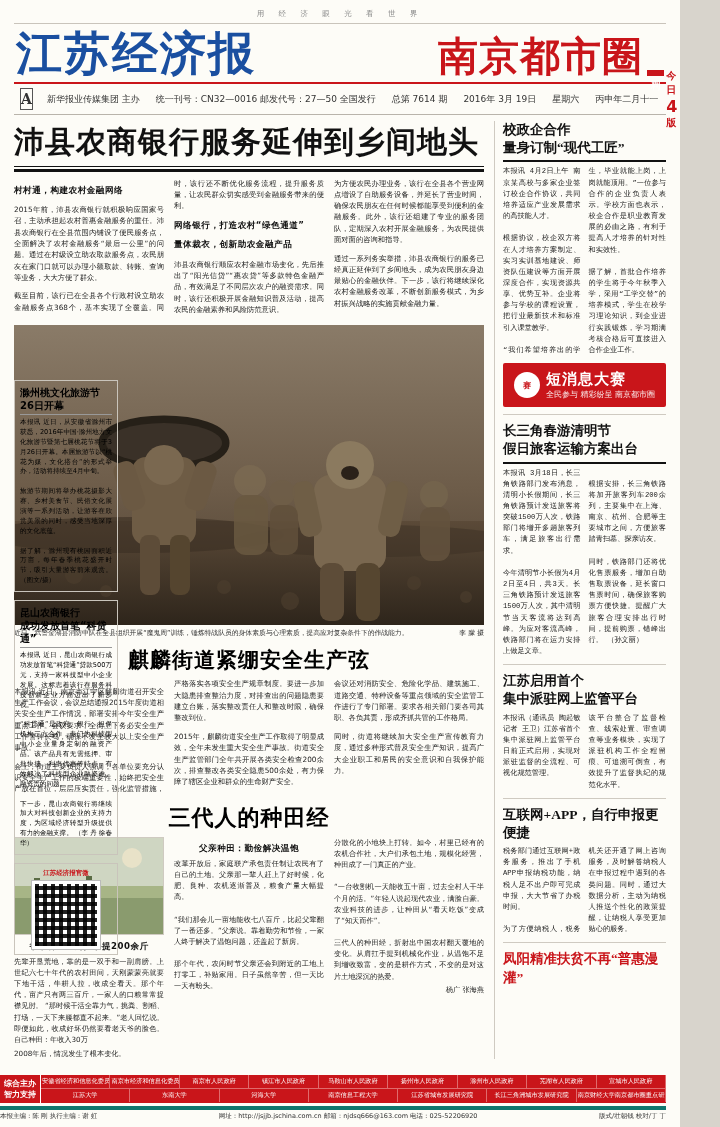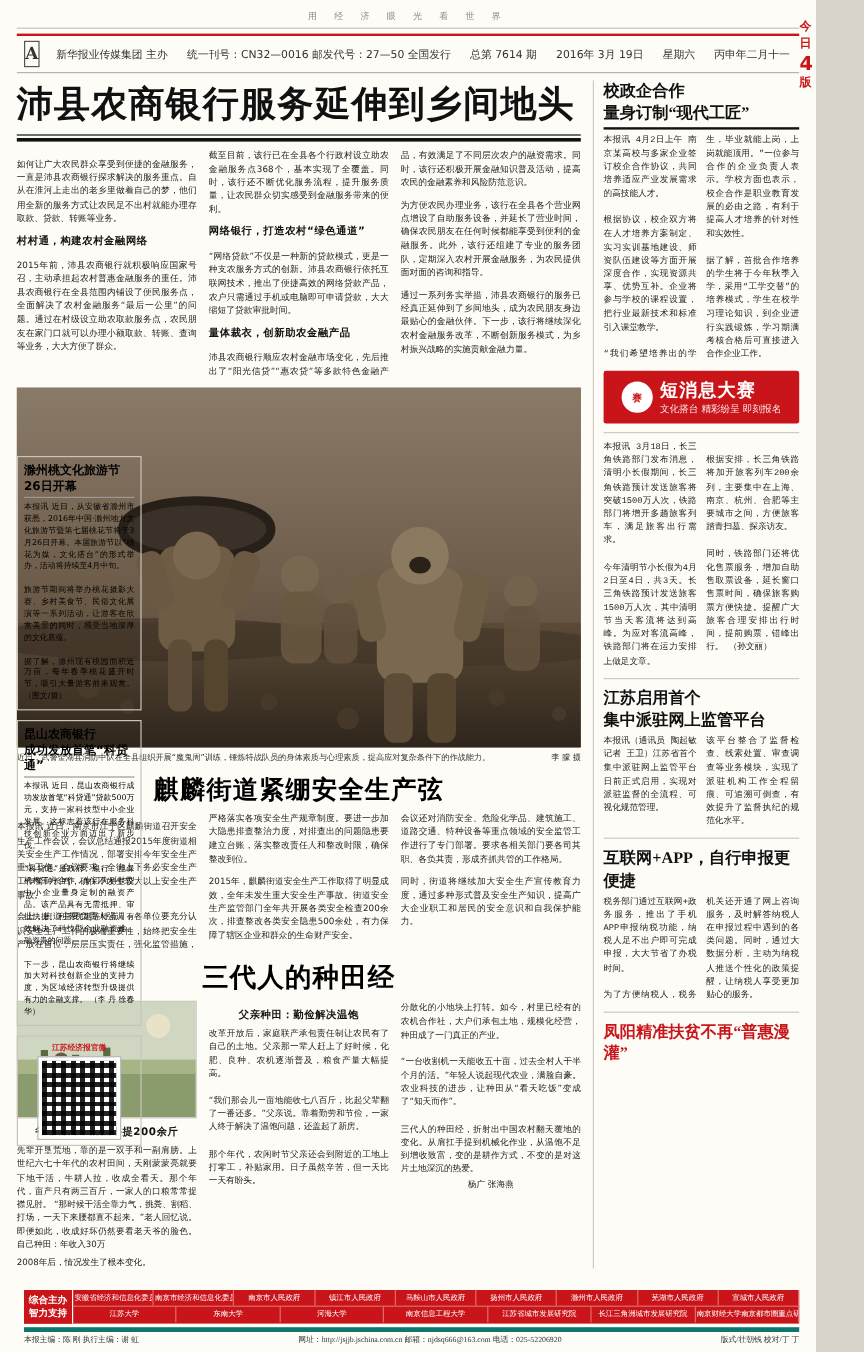--- a/index.html
+++ b/index.html
@@ -37,38 +37,45 @@
   .ad{background:#c9151a;color:#fff;height:44px;margin-top:7px;display:flex;align-items:center;justify-content:center;gap:6px;border-radius:2px;}
   .ad .t1{font-weight:bold;font-size:15px;letter-spacing:1px;}
   .ad .t2{font-size:8px;opacity:.9;}
   .ad .logo{width:26px;height:26px;border-radius:50%;background:#fff;color:#c9151a;display:flex;align-items:center;justify-content:center;font-size:8px;font-weight:bold;}
   .redhead{color:#c9151a;}
   .smallbox{border:1px solid #c9c4bb;margin-top:8px;padding:5px;}
   .qr{width:62px;height:62px;background:
      repeating-linear-gradient(90deg,#222 0 4px,#fff 4px 8px),
      repeating-linear-gradient(0deg,#222 0 4px,transparent 4px 8px);
      background-blend-mode:multiply;border:3px solid #fff;outline:1px solid #bbb;}
-  .footer{position:absolute;left:20px;right:14px;bottom:6px;font-family:Liberation Serif, serif;}
+  .footer{position:absolute;left:0;right:14px;bottom:6px;}
   .fbar{background:#c9151a;color:#fff;font-size:6.2px;display:flex;align-items:stretch;}
   .fbar .lab{background:#c9151a;font-weight:bold;font-size:8px;padding:3px 4px;display:flex;flex-direction:column;justify-content:center;border-right:1px solid #fff;}
   .fbar .items{flex:1;display:flex;flex-direction:column;}
   .fbar .row{display:flex;border-bottom:1px solid #e06a6c;}
   .fbar .row:last-child{border-bottom:none;}
   .fbar .it{flex:1;padding:2px 1px;text-align:center;border-right:1px solid #e06a6c;white-space:nowrap;overflow:hidden;}
   .fline{border-top:4px solid #0f766e;margin-top:3px;padding-top:2px;display:flex;justify-content:space-between;font-size:6.5px;color:#333;}
   .center{text-align:center;}
 </style>
 </head>
 <body>
 
 <div class="page">
 
   <div class="toprule">用 经 济 眼 光 看 世 界</div>
   <div class="hr-thin"></div>
 
+  <div class="masthead">
+    <div class="mast-left">江苏经济报</div>
+    <div class="mast-right">
+      <div class="mast-red">南京都市圈</div>
+      <div class="mast-badge">周刊</div>
+    </div>
+  </div>
 
   <div class="infobar">
     <div class="sec">A</div>
     <div class="cell">新华报业传媒集团 主办</div>
     <div class="cell">统一刊号：CN32—0016 邮发代号：27—50 全国发行</div>
     <div class="cell">总第 7614 期</div>
     <div class="cell">2016年 3月 19日</div>
     <div class="cell">星期六</div>
     <div class="cell grow">丙申年二月十一</div>
     <div class="today">
@@ -79,26 +86,24 @@
   </div>
 
   <div class="content">
 
     <div class="left">
 
       <div class="headline">沛县农商银行服务延伸到乡间地头</div>
       <div class="rule2"></div>
 
       <div class="cols3">
-        <p>如何让广大农民群众享受到便捷的金融服务，一直是沛县农商银行探求解决的服务重点。自从在淮河上走出的老乡里做着自己的梦，他们用全新的服务方式让农民足不出村就能办理存取款、贷款、转账等业务。</p>
         <div class="sub">村村通，构建农村金融网络</div>
         <p>2015年前，沛县农商银行就积极响应国家号召，主动承担起农村普惠金融服务的重任。沛县农商银行在全县范围内铺设了便民服务点，全面解决了农村金融服务“最后一公里”的问题。通过在村级设立助农取款服务点，农民朋友在家门口就可以办理小额取款、转账、查询等业务，大大方便了群众。</p>
         <p>截至目前，该行已在全县各个行政村设立助农金融服务点368个，基本实现了全覆盖。同时，该行还不断优化服务流程，提升服务质量，让农民群众切实感受到金融服务带来的便利。</p>
         <div class="sub">网络银行，打造农村“绿色通道”</div>
-        <p>“网络贷款”不仅是一种新的贷款模式，更是一种支农服务方式的创新。沛县农商银行依托互联网技术，推出了便捷高效的网络贷款产品，农户只需通过手机或电脑即可申请贷款，大大缩短了贷款审批时间。</p>
         <div class="sub">量体裁衣，创新助农金融产品</div>
         <p>沛县农商银行顺应农村金融市场变化，先后推出了“阳光信贷”“惠农贷”等多款特色金融产品，有效满足了不同层次农户的融资需求。同时，该行还积极开展金融知识普及活动，提高农民的金融素养和风险防范意识。</p>
         <p>为方便农民办理业务，该行在全县各个营业网点增设了自助服务设备，并延长了营业时间，确保农民朋友在任何时候都能享受到便利的金融服务。此外，该行还组建了专业的服务团队，定期深入农村开展金融服务，为农民提供面对面的咨询和指导。</p>
         <p>通过一系列务实举措，沛县农商银行的服务已经真正延伸到了乡间地头，成为农民朋友身边最贴心的金融伙伴。下一步，该行将继续深化农村金融服务改革，不断创新服务模式，为乡村振兴战略的实施贡献金融力量。</p>
       </div>
 
       <div class="photo">
         <svg width="100%" height="100%" viewBox="0 0 470 300" preserveAspectRatio="xMidYMid slice">
           <defs>
             <linearGradient id="gsky" x1="0" y1="0" x2="0" y2="1">
@@ -205,46 +210,48 @@
 “我们那会儿一亩地能收七八百斤，比起父辈翻了一番还多。”父亲说。靠着勤劳和节俭，一家人终于解决了温饱问题，还盖起了新房。
 
 那个年代，农闲时节父亲还会到附近的工地上打零工，补贴家用。日子虽然辛苦，但一天比一天有盼头。</div>
         </div>
         <div style="width:150px;">
           <div class="rtext1" style="white-space:pre-line">分散化的小地块上打转。如今，村里已经有的农机合作社，大户们承包土地，规模化经营，种田成了一门真正的产业。
 
 “一台收割机一天能收五十亩，过去全村人干半个月的活。”年轻人说起现代农业，满脸自豪。农业科技的进步，让种田从“看天吃饭”变成了“知天而作”。
 
 三代人的种田经，折射出中国农村翻天覆地的变化。从肩扛手提到机械化作业，从温饱不足到增收致富，变的是耕作方式，不变的是对这片土地深沉的热爱。</div>
-          <div class="rtext1" style="text-align:center;margin-top:2px">杨广 张海燕</div>
+          <div class="rtext1" style="text-align:right;margin-top:2px">杨广 张海燕</div>
         </div>
       </div>
     </div>
 
     <div class="right">
 
       <div class="rh" style="white-space:pre-line;border-bottom:2px solid #111;padding-bottom:3px">校政企合作
 量身订制“现代工匠”</div>
       <div class="rtext" style="white-space:pre-line">本报讯 4月2日上午 南京某高校与多家企业签订校企合作协议，共同培养适应产业发展需求的高技能人才。
 
 根据协议，校企双方将在人才培养方案制定、实习实训基地建设、师资队伍建设等方面开展深度合作，实现资源共享、优势互补。企业将参与学校的课程设置，把行业最新技术和标准引入课堂教学。
 
 “我们希望培养出的学生，毕业就能上岗，上岗就能顶用。”一位参与合作的企业负责人表示。学校方面也表示，校企合作是职业教育发展的必由之路，有利于提高人才培养的针对性和实效性。
 
 据了解，首批合作培养的学生将于今年秋季入学，采用“工学交替”的培养模式，学生在校学习理论知识，到企业进行实践锻炼，学习期满考核合格后可直接进入合作企业工作。</div>
 
       <div class="ad">
         <div class="logo">赛</div>
         <div>
           <div class="t1">短消息大赛</div>
-          <div class="t2">文化搭台 精彩纷呈 即刻报名</div>
+          <div class="t2">全民参与 精彩纷呈 南京都市圈</div>
         </div>
       </div>
 
       <div class="rdivider"></div>
+      <div class="rh" style="white-space:pre-line;border-bottom:2px solid #111;padding-bottom:3px">长三角春游清明节
+假日旅客运输方案出台</div>
       <div class="rtext" style="white-space:pre-line">本报讯 3月18日，长三角铁路部门发布消息，清明小长假期间，长三角铁路预计发送旅客将突破1500万人次，铁路部门将增开多趟旅客列车，满足旅客出行需求。
 
 今年清明节小长假为4月2日至4日，共3天。长三角铁路预计发送旅客1500万人次，其中清明节当天客流将达到高峰。为应对客流高峰，铁路部门将在运力安排上做足文章。
 
 根据安排，长三角铁路将加开旅客列车200余列，主要集中在上海、南京、杭州、合肥等主要城市之间，方便旅客踏青扫墓、探亲访友。
 
 同时，铁路部门还将优化售票服务，增加自助售取票设备，延长窗口售票时间，确保旅客购票方便快捷。提醒广大旅客合理安排出行时间，提前购票，错峰出行。  （孙文丽）</div>
 
       <div class="rdivider"></div>
       <div class="rh" style="white-space:pre-line">江苏启用首个

